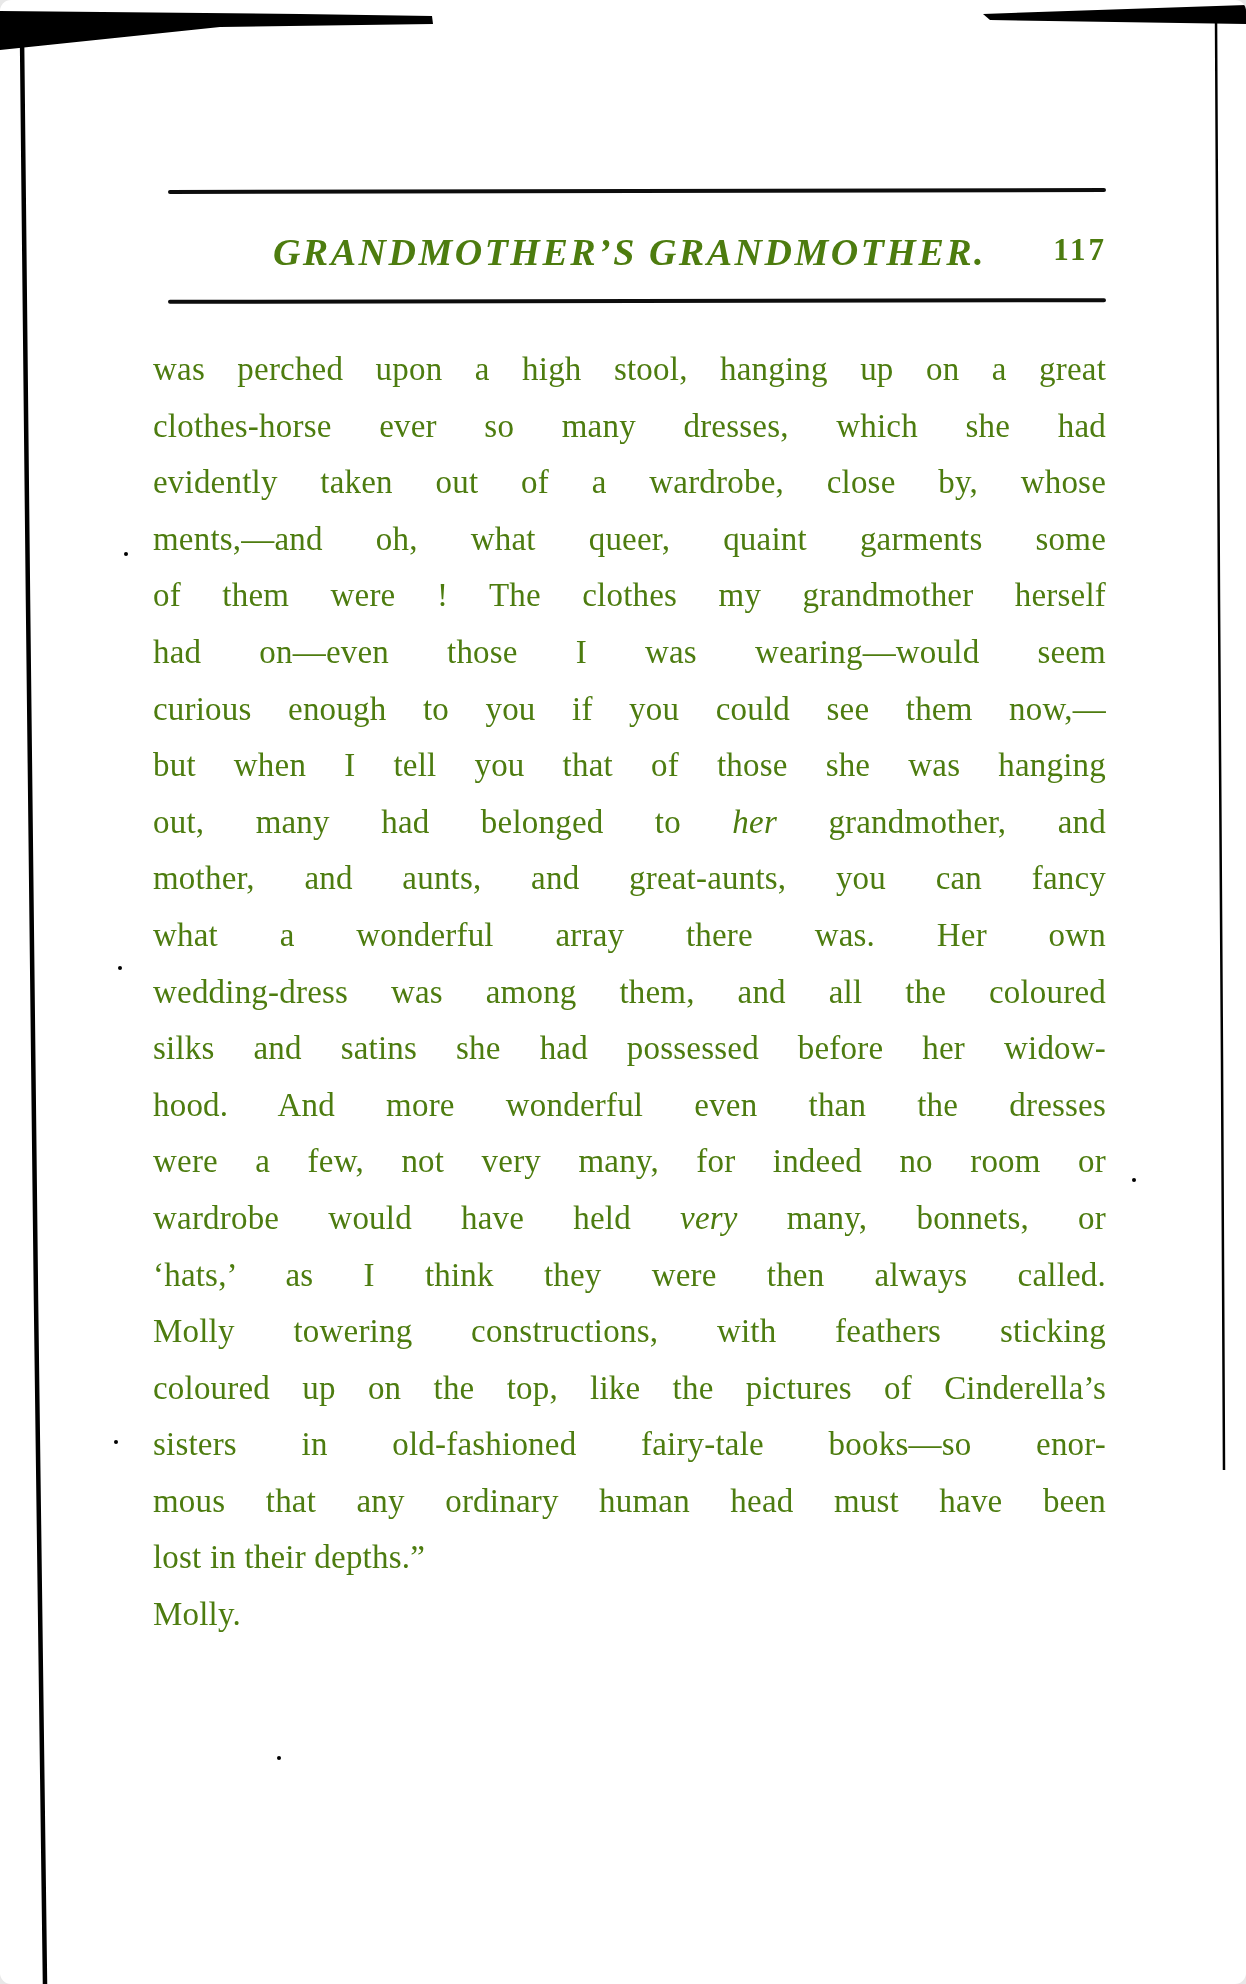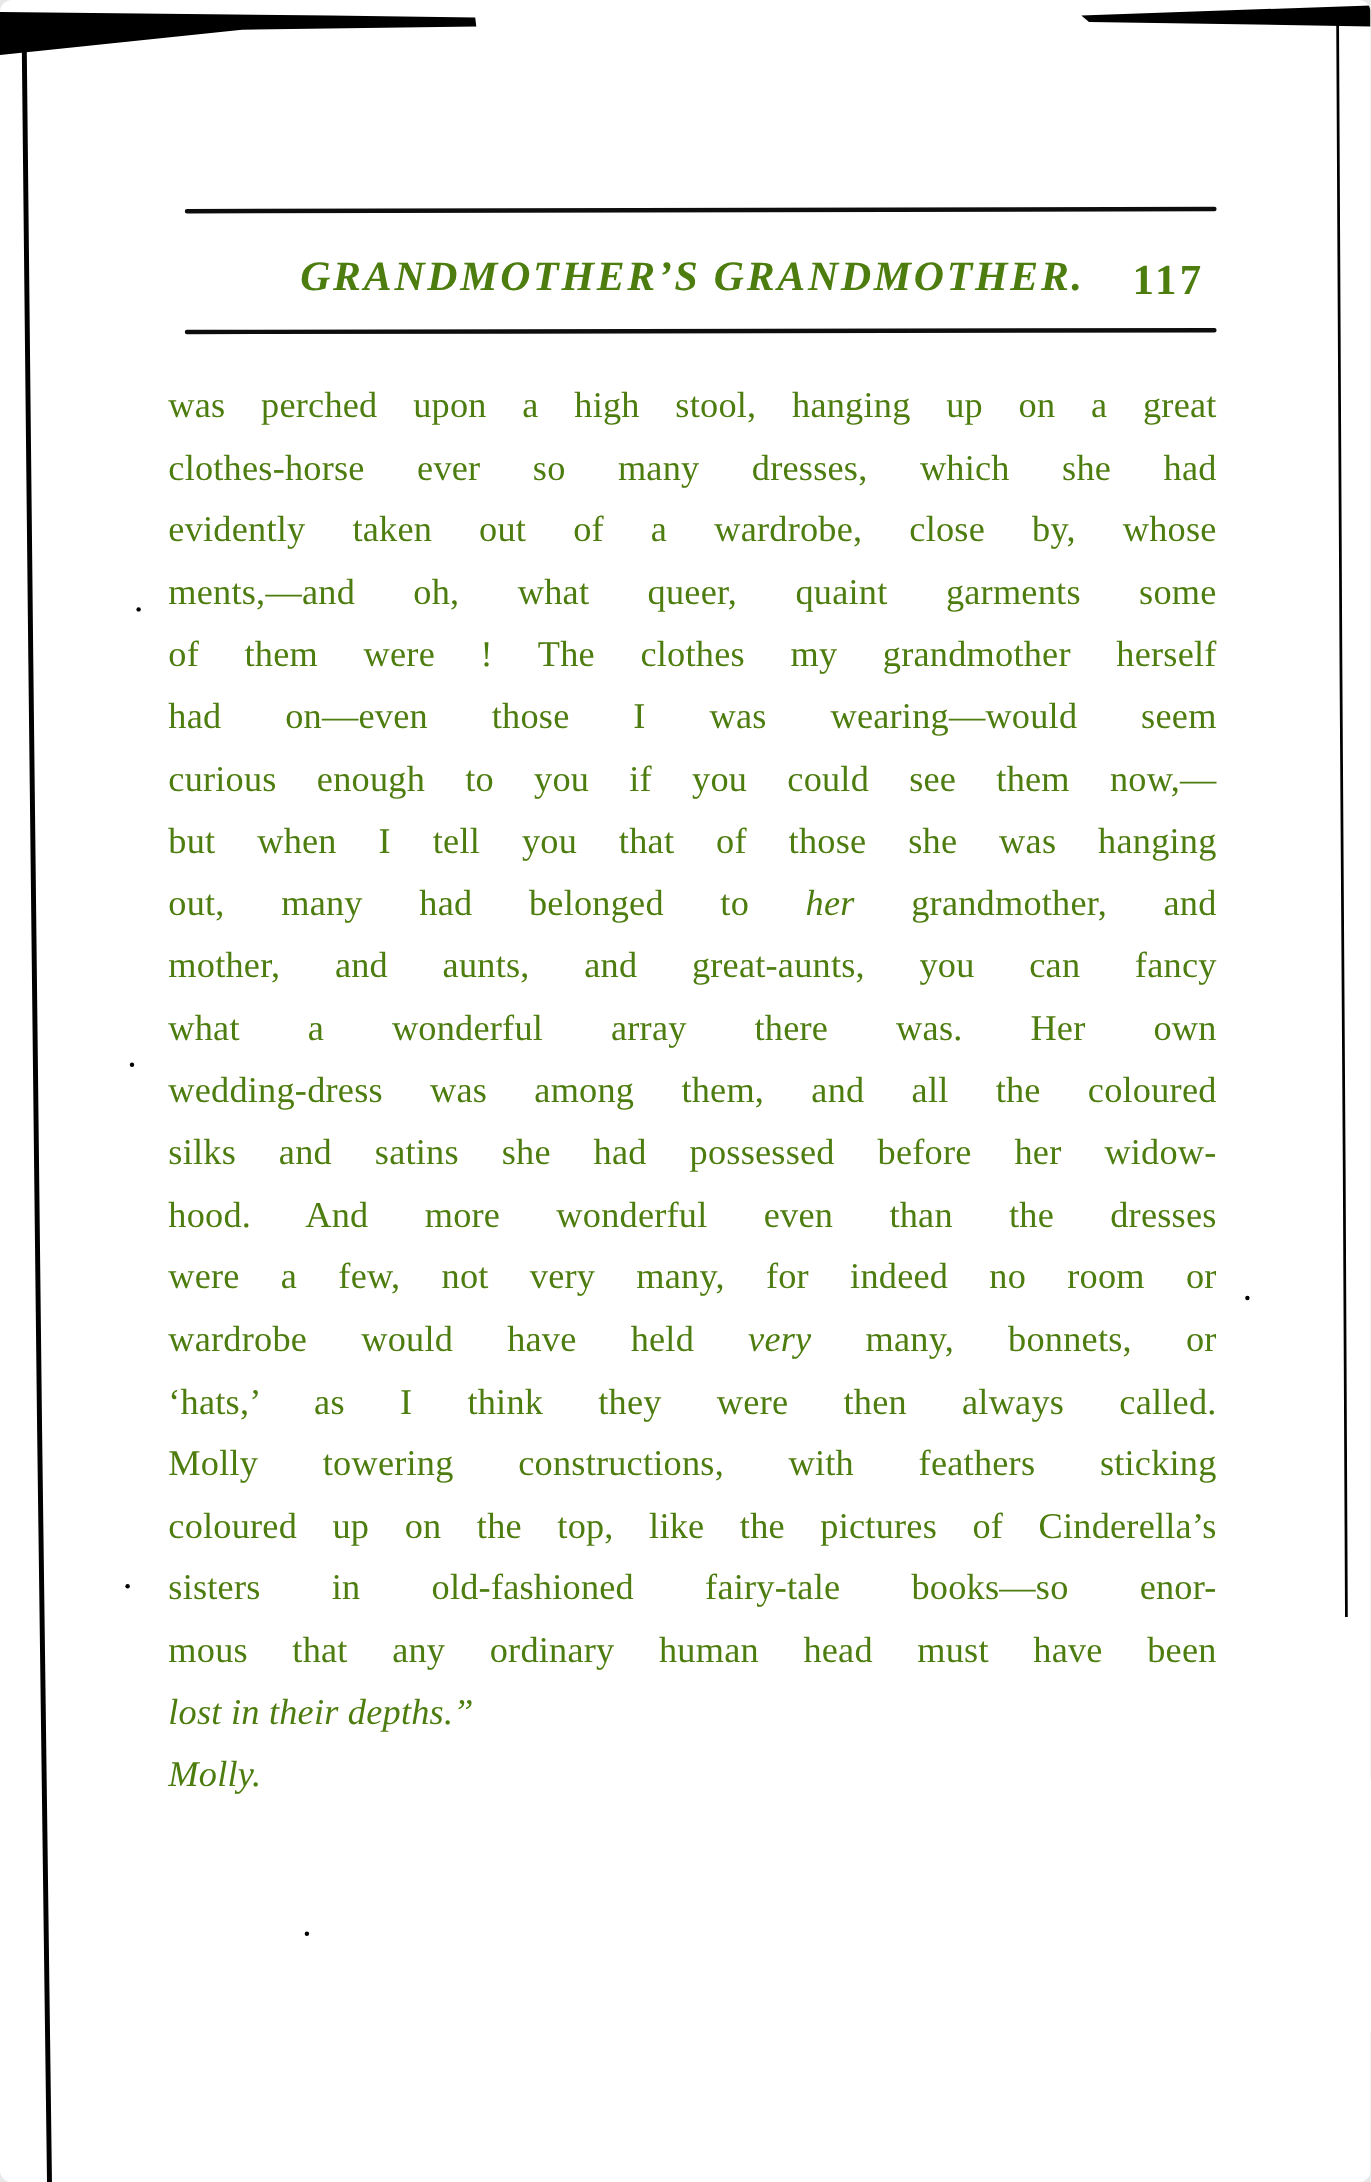--- a/index.html
+++ b/index.html
@@ -46,23 +46,23 @@
     width: 100%;
     text-align: center;
     font-style: italic;
     font-weight: 600;
     font-size: 38px;
     letter-spacing: 2.5px;
     white-space: nowrap;
   }
   .page-number {
     position: absolute;
-    right: 12px;
+    right: 0;
     top: 2px;
-    font-size: 39px;
+    font-size: 31px;
     font-weight: 600;
     letter-spacing: 3px;
   }
   .body-text {
     position: absolute;
     left: 153px;
     top: 341px;
     width: 953px;
     font-size: 33px;
     line-height: 56.6px;
@@ -71,21 +71,20 @@
   }
   .line {
     text-align: justify;
     text-align-last: justify;
     text-justify: inter-word;
     white-space: normal;
   }
   .line.no-justify {
     text-align: right;
     text-align-last: left;
-    font-style: italic;
   }
   .line.indent {
     text-indent: 64px;
   }
   .line .italic {
     font-style: italic;
   }
 </style>
 </head>
 <body>

